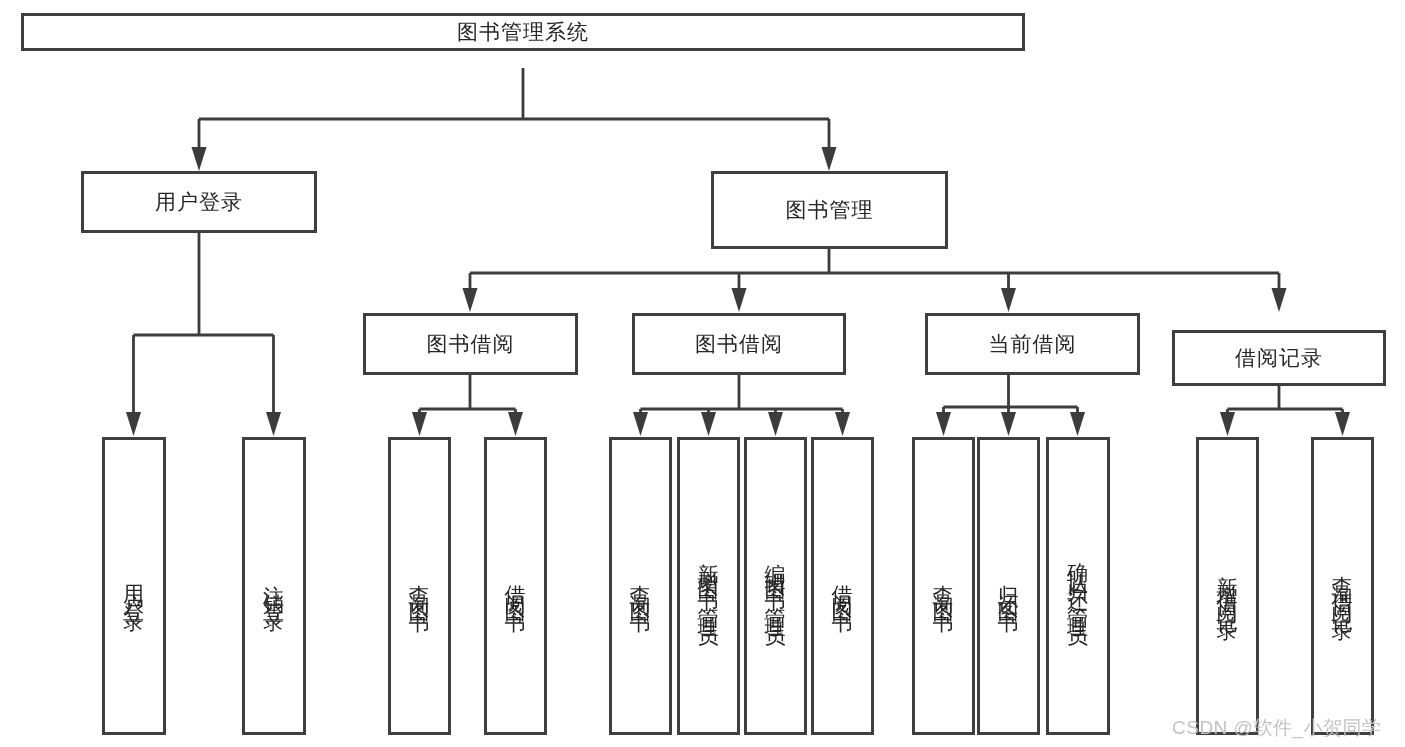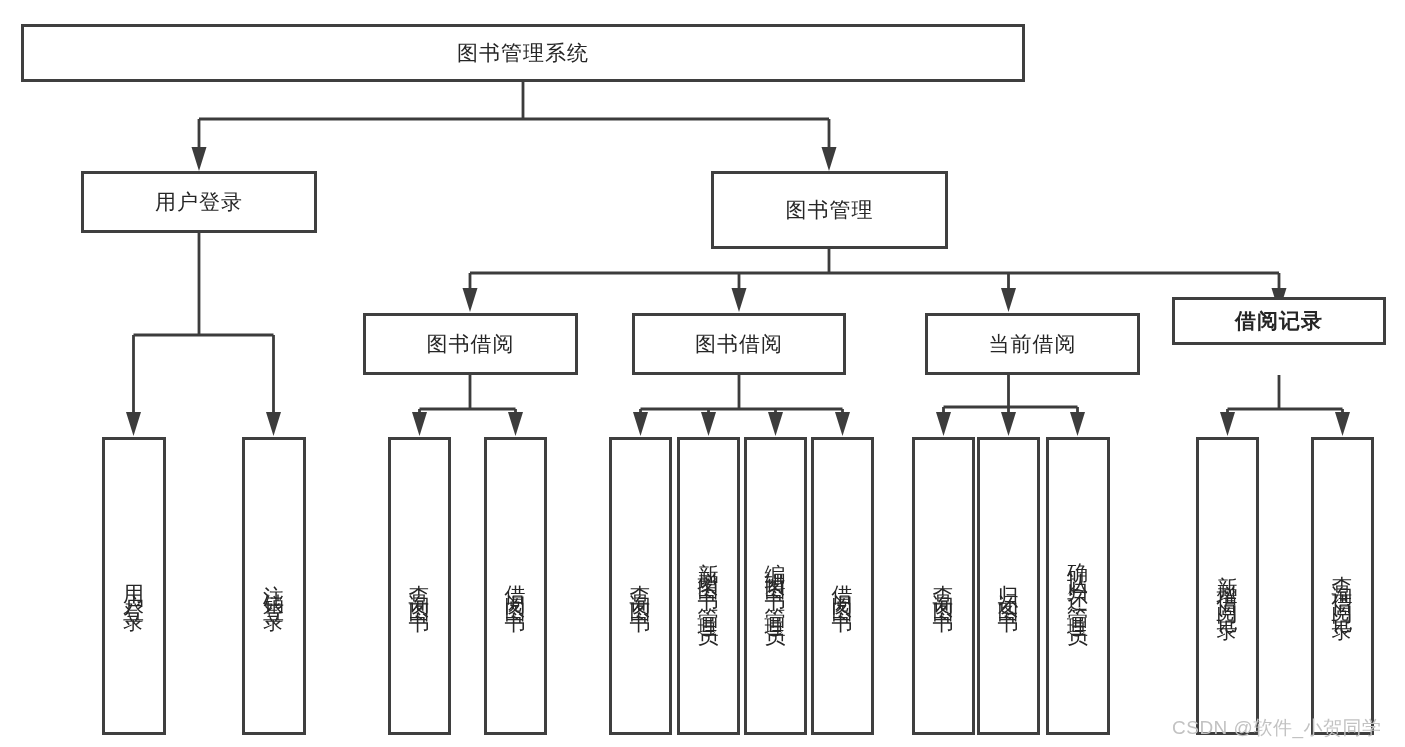--- a/index.html
+++ b/index.html
@@ -91,29 +91,29 @@
       <polygon points="1001,412 1016,412 1008.5,436"></polygon>
       <polygon points="1070,412 1085,412 1077.5,436"></polygon>
     </g>
     <g>
       <path d="M1279,375 V409 M1227.5,409 H1342.5 M1227.5,409 V415 M1342.5,409 V415"></path>
       <polygon points="1220,412 1235,412 1227.5,436"></polygon>
       <polygon points="1335,412 1350,412 1342.5,436"></polygon>
     </g>
   </svg>
 
-  <div class="node hnode" style="left:21px; top:13px; width:1004px; height:58px;margin-top:11px;">图书管理系统</div>
+  <div class="node hnode" style="left:21px; top:13px; width:1004px; height:38px;">图书管理系统</div>
 
   <div class="node hnode" style="left:81px; top:171px; width:236px; height:62px;">用户登录</div>
   <div class="node hnode" style="left:711px; top:171px; width:237px; height:78px;">图书管理</div>
 
   <div class="node hnode" style="left:363px; top:313px; width:215px; height:62px;">图书借阅</div>
   <div class="node hnode" style="left:632px; top:313px; width:214px; height:62px;">图书借阅</div>
   <div class="node hnode" style="left:901px; top:313px; width:215px; height:62px;margin-left:24px;">当前借阅</div>
-  <div class="node hnode" style="left:1172px; top:297px; width:214px; height:48px;font-weight:bold;">借阅记录</div>
+  <div class="node hnode" style="left:1172px; top:330px; width:214px; height:56px;">借阅记录</div>
 
   <div class="node vnode" style="left:102px; top:437px; width:64px; height:298px;">
     <span>用户登录</span>
   </div>
   <div class="node vnode" style="left:242px; top:437px; width:64px; height:298px;">
     <span>注销登录</span>
   </div>
 
   <div class="node vnode" style="left:388px; top:437px; width:63px; height:298px;">
     <span>查询图书</span>

